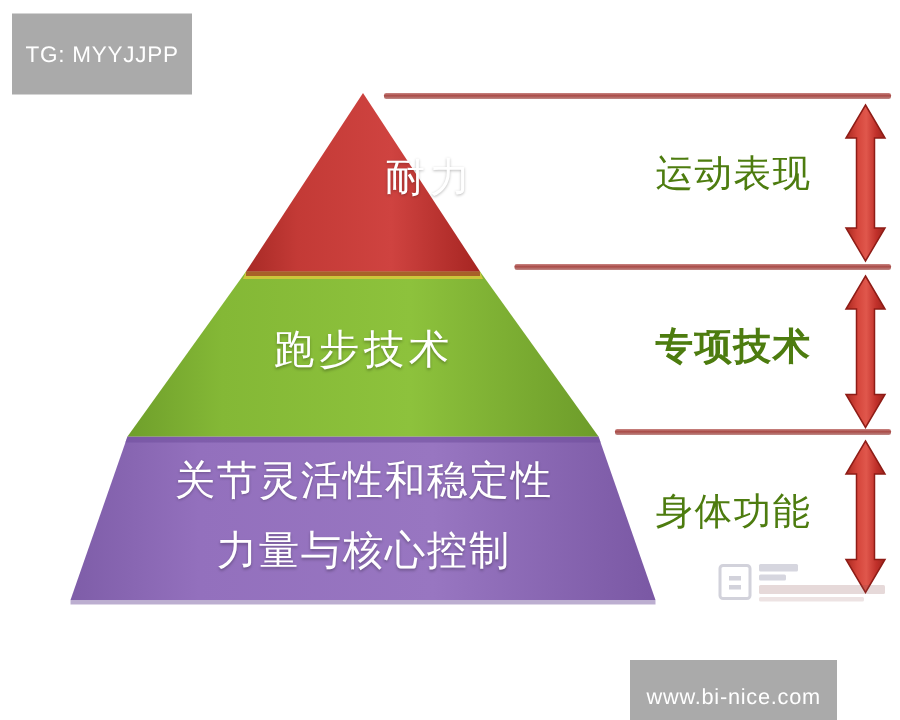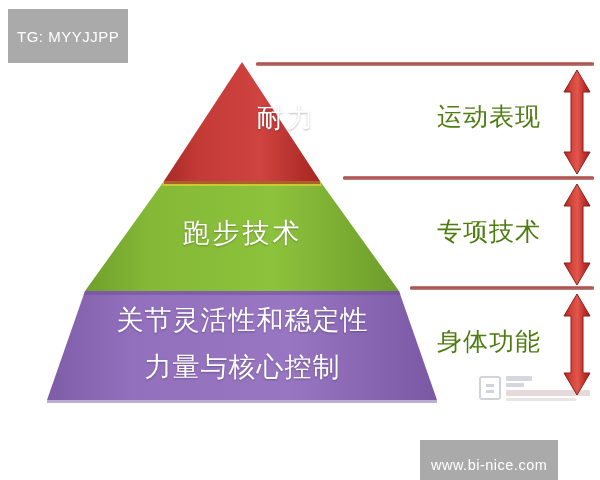--- a/index.html
+++ b/index.html
@@ -98,21 +98,21 @@
   
   .side-label {
     position: absolute;
     color: #4d7c0f;
     font-size: 25px;
     letter-spacing: 1px;
     white-space: nowrap;
     line-height: 1;
   }
   #side-1 { left: 437px; top: 104px; }
-  #side-2 { left: 437px; top: 219px; }
+  #side-2 { left: 437px; top: 219px; font-weight: bold; }
   #side-3 { left: 437px; top: 329px; }
 
   
   #faint-watermark {
     position: absolute;
     left: 478px;
     top: 372px;
     width: 118px;
     height: 32px;
     opacity: 0.30;

